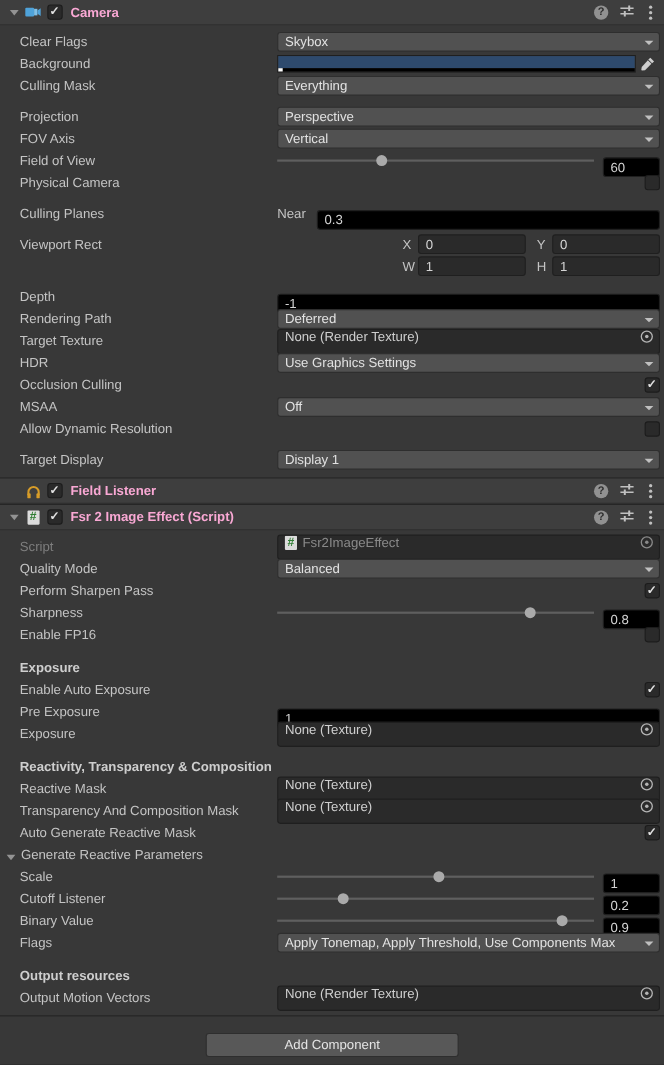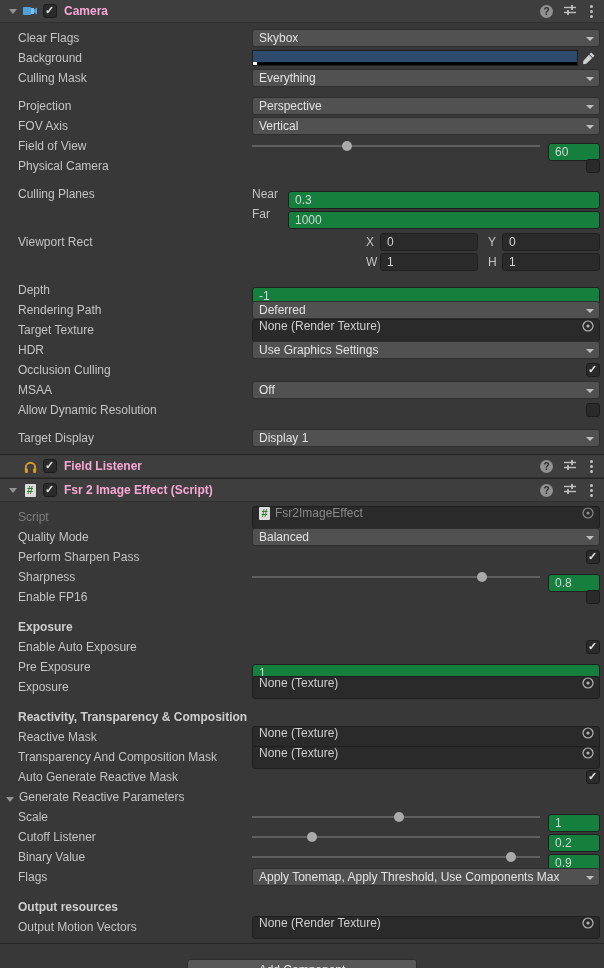--- a/index.html
+++ b/index.html
@@ -19,21 +19,21 @@
   .body{padding:5px 0 6px 0;}
   .row{display:flex;align-items:center;height:20px;padding-right:4px;}
   .label{width:252px;padding-left:18px;box-sizing:border-box;color:#c4c4c4;white-space:nowrap;overflow:hidden;flex:none;}
   .label.sub{}
   .label.dim{color:#7e7e7e;}
   .label.bold{font-weight:bold;color:#cecece;}
   .label .minifold{display:inline-block;width:0;height:0;border-left:4px solid transparent;border-right:4px solid transparent;border-top:5px solid #939393;margin-right:5px;position:relative;top:1px;margin-left:-12px;cursor:pointer;}
   .ctrl{flex:1;display:flex;align-items:center;min-width:0;height:18px;justify-content:flex-end;}
   .dropdown{flex:1;height:18px;background:#515151;border:1px solid #2e2e2e;border-radius:3px;box-sizing:border-box;display:flex;align-items:center;padding:0 16px 0 6px;position:relative;color:#e2e2e2;cursor:pointer;white-space:nowrap;overflow:hidden;}
   .dropdown .arrow{position:absolute;right:5px;top:7px;width:0;height:0;border-left:4px solid transparent;border-right:4px solid transparent;border-top:4px solid #c0c0c0;}
-  .tfield{flex:1;height:18px;background:#15803d;border:1px solid #1f1f1f;border-radius:3px;box-sizing:border-box;display:flex;align-items:center;padding:0 6px;color:#d4d4d4;cursor:text;white-space:nowrap;overflow:hidden;margin-top:12px;}
+  .tfield{flex:1;height:18px;background:#000000;border:1px solid #1f1f1f;border-radius:3px;box-sizing:border-box;display:flex;align-items:center;padding:0 6px;color:#d4d4d4;cursor:text;white-space:nowrap;overflow:hidden;margin-top:12px;}
   .objfield{flex:1;height:23px;background:#2a2a2a;border:1px solid #1f1f1f;border-radius:3px;box-sizing:border-box;display:flex;align-items:center;padding:0 4px 8px 6px;color:#cfcfcf;cursor:pointer;white-space:nowrap;overflow:hidden;}
   .objfield .otext{flex:1;overflow:hidden;white-space:nowrap;}
   .objfield.disabled .otext{color:#8a8a8a;}
   .picker{flex:none;margin-left:4px;cursor:pointer;display:flex;align-items:center;}
   .sliderwrap{flex:1;position:relative;height:18px;margin-right:8px;cursor:pointer;}
   .track{position:absolute;left:0;right:0;top:8px;height:2px;background:#5f5f5f;}
   .handle{position:absolute;top:4px;width:10px;height:10px;border-radius:50%;background:#aaaaaa;margin-left:-5px;cursor:pointer;}
   .slider-value{flex:none;width:52px;}
   .mini-label{flex:none;width:14px;color:#c4c4c4;}
   .mini-field{flex:none;width:98px;height:18px;background:#2a2a2a;border:1px solid #1f1f1f;border-radius:3px;box-sizing:border-box;display:flex;align-items:center;padding:0 6px;color:#d4d4d4;cursor:text;}
@@ -158,27 +158,20 @@
         </span>
     </div>
     <div class="spacer8"></div>
     <div class="row">
       <span class="label">Culling Planes</span>
       <span class="ctrl">
           <span class="nearfar-label">Near</span>
           <span class="tfield">0.3</span>
         </span>
     </div>
-    <div class="row">
-      <span class="label"></span>
-      <span class="ctrl">
-          <span class="nearfar-label">Far</span>
-          <span class="tfield">1000</span>
-        </span>
-    </div>
     <div class="spacer8"></div>
     <div class="row">
       <span class="label">Viewport Rect</span>
       <span class="ctrl">
         <span class="mini-label">X</span>
           <span class="mini-field">0</span>
         <span class="gap10"></span>
         <span class="mini-label">Y</span>
           <span class="mini-field">0</span>
       </span>

